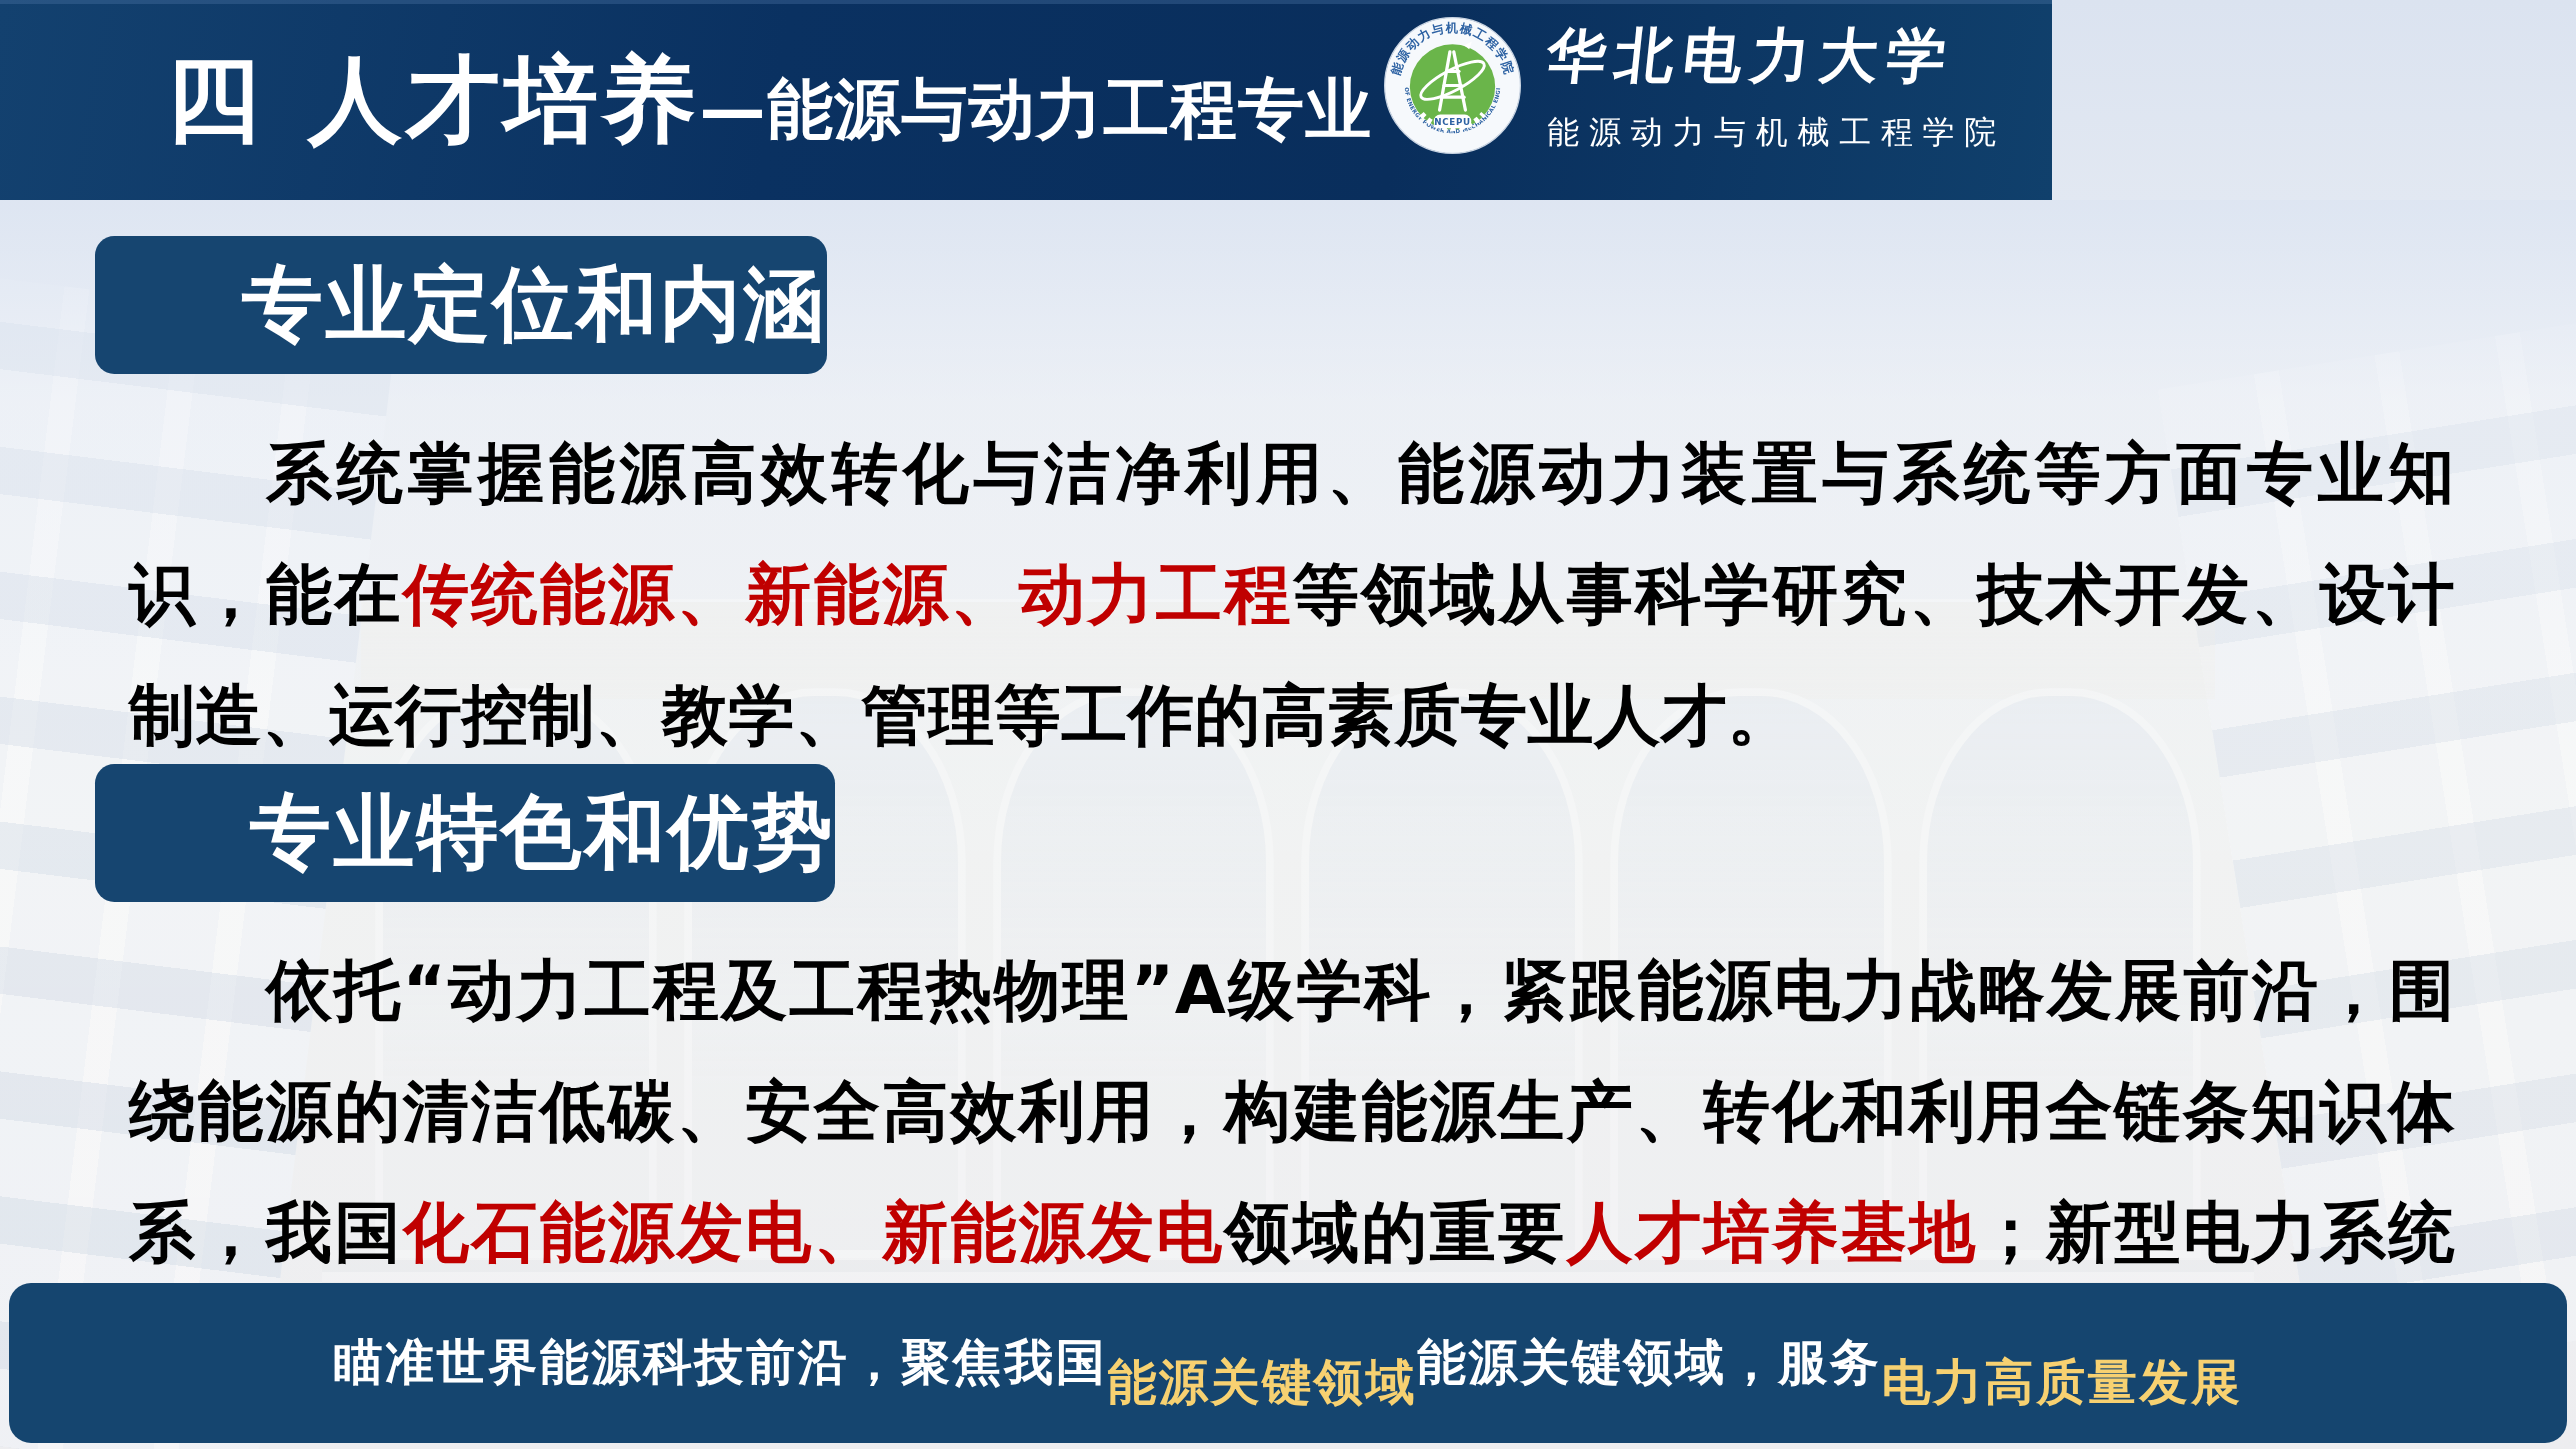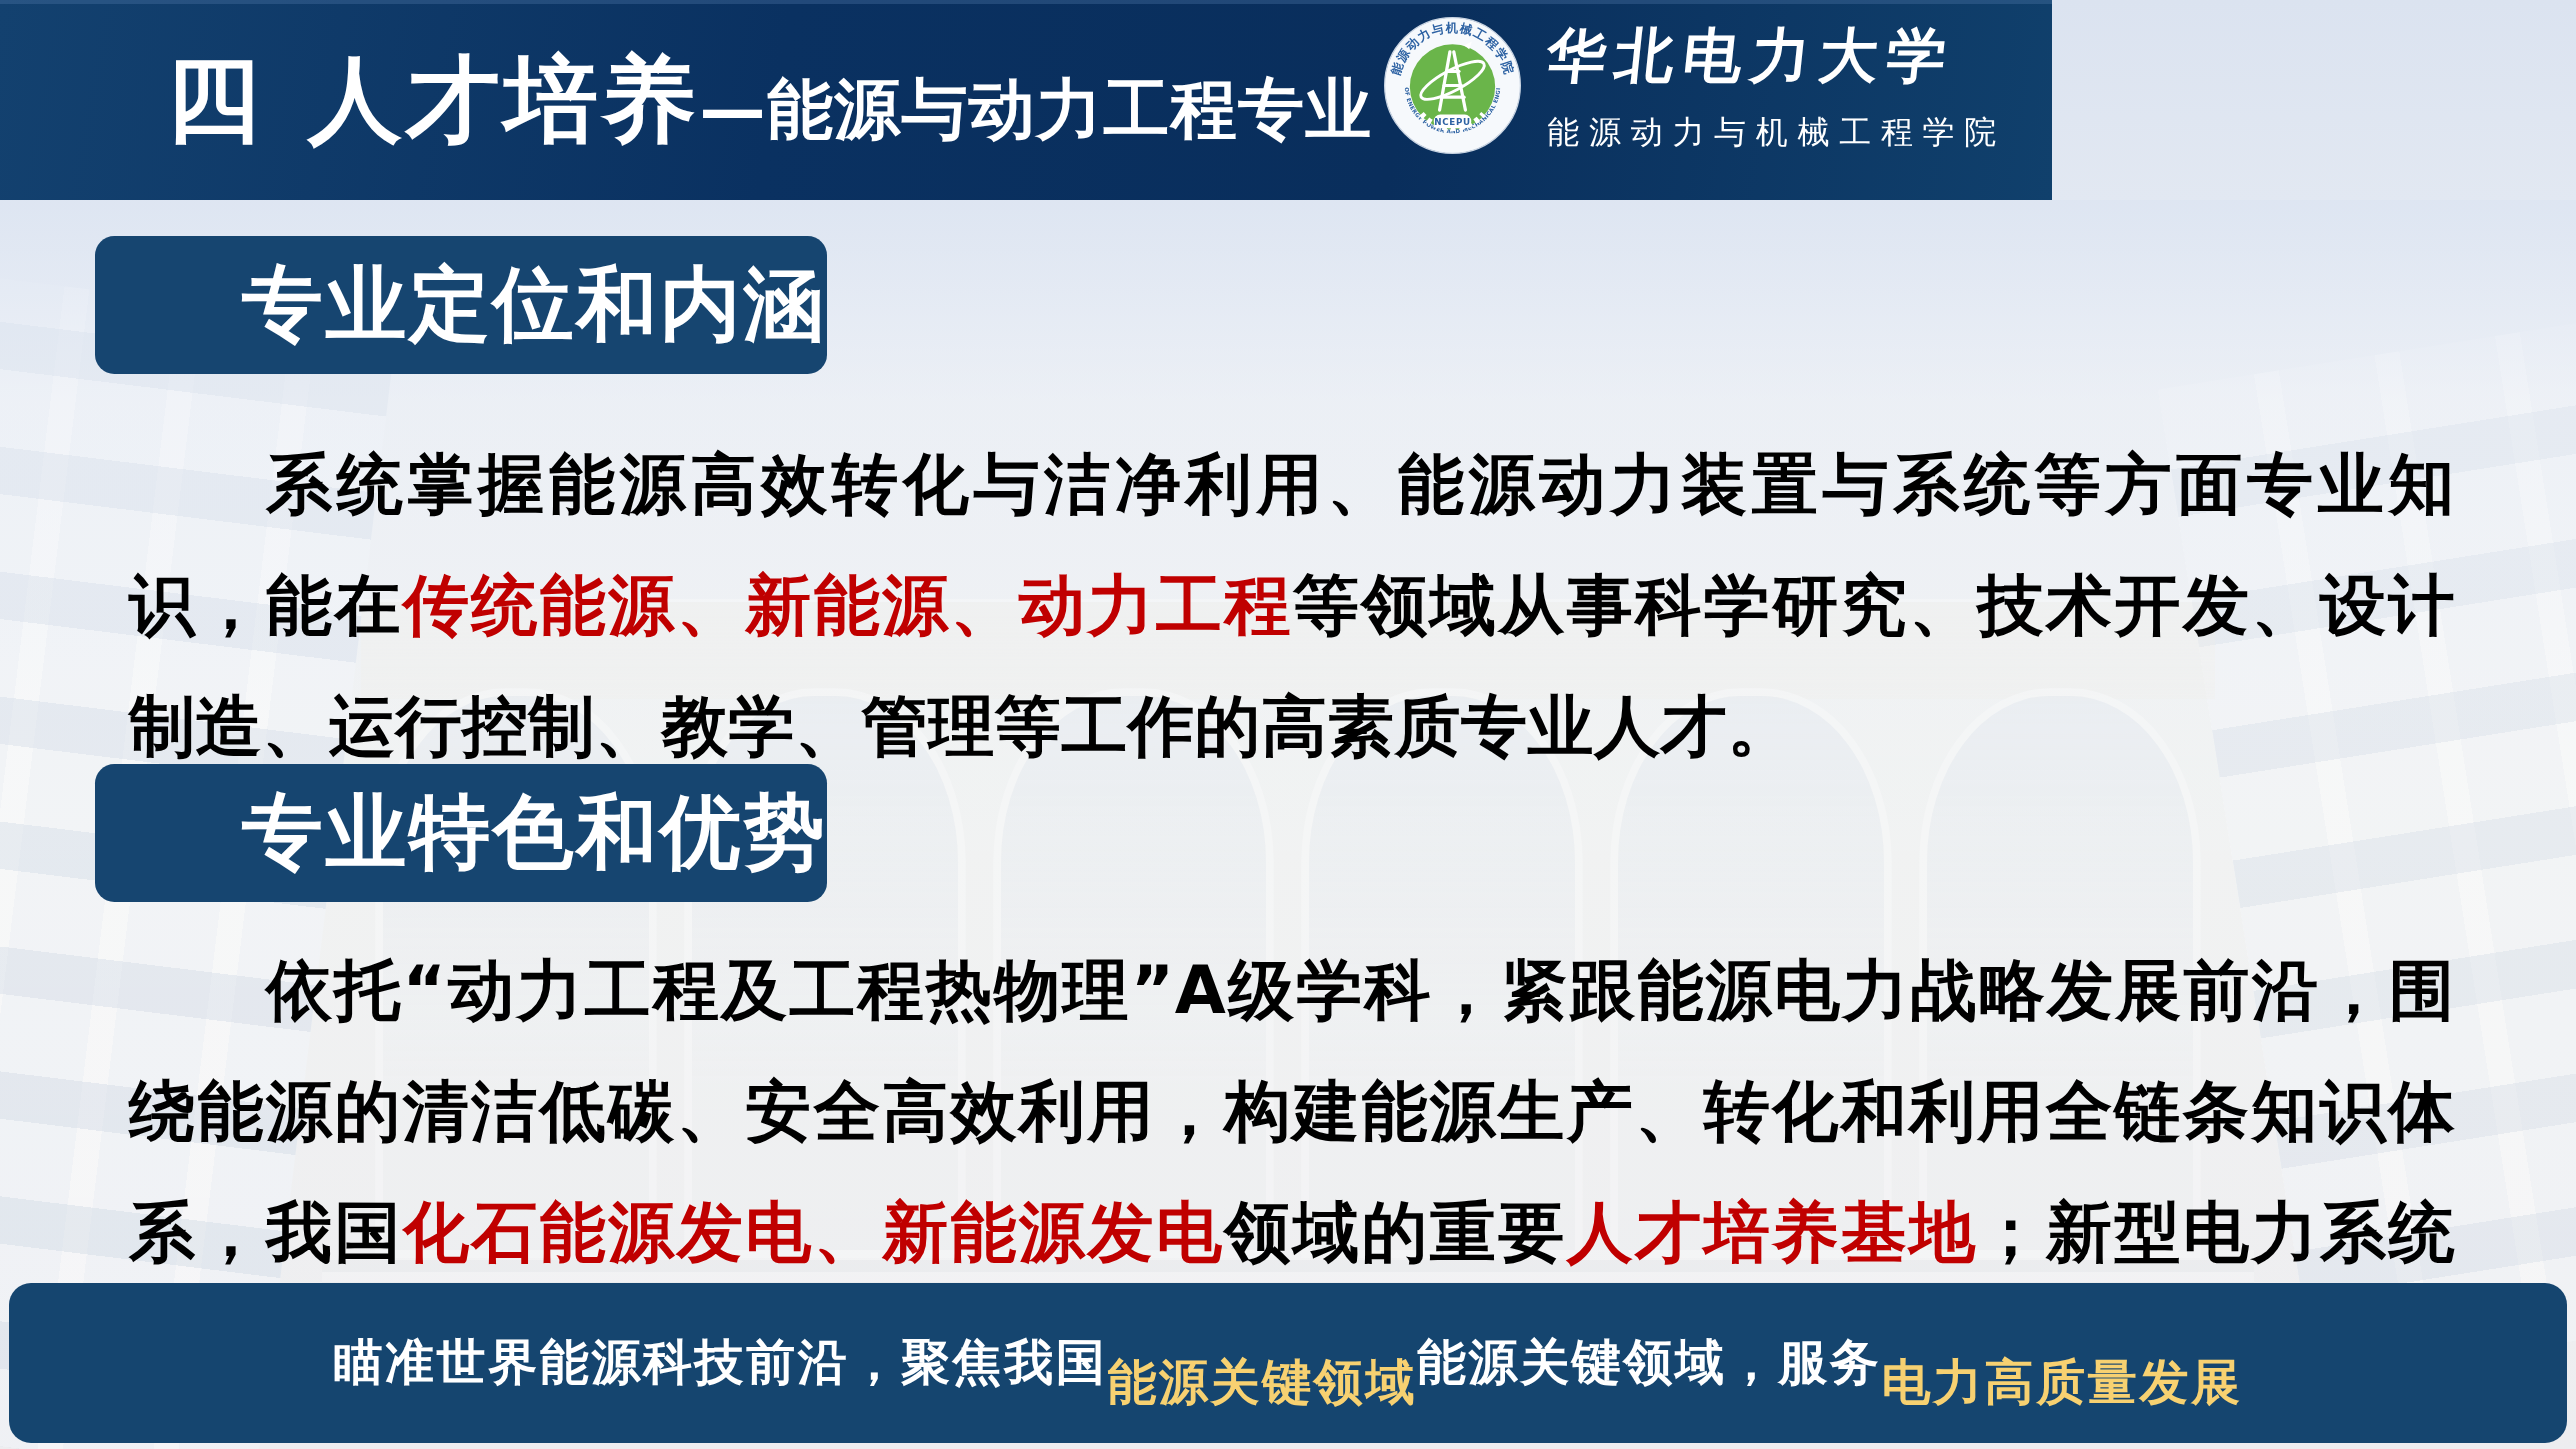--- a/index.html
+++ b/index.html
@@ -49,26 +49,26 @@
   .uni-name{font-family:"DejaVu Serif","Liberation Serif",serif;font-size:59px;font-weight:700;
             letter-spacing:9px;transform:skewX(-6deg);}
   .school-name{font-family:"DejaVu Serif","Liberation Serif",serif;font-size:32px;font-weight:400;
             letter-spacing:9.7px;margin-top:14px;}
 
   
   .section-box{position:absolute;left:95px;width:732px;height:138px;background:#164570;
     border-radius:19.3px;color:#fff;font-size:81px;font-weight:700;letter-spacing:2.6px;
     display:flex;align-items:center;justify-content:flex-end;}
   .box1{top:236px;}
-  .box2{top:764px;}
+  .box2{top:764px;padding-left:8px;}
 
   
   .para{position:absolute;left:129px;width:2326px;margin:0;font-size:66px;font-weight:700;
     line-height:121px;color:#000;text-align:justify;text-indent:137px;letter-spacing:0.6px;}
-  .para1{top:424px;}
+  .para1{top:413px;}
   .para2{top:930px;}
   .seg-black{color:#000000;}
   .seg-red{color:#c00000;}
   .seg-white{color:#ffffff;}
   .seg-yellow{color:#f7d171;margin-top:40px;}
 
   
   .footer-bar{position:absolute;left:9px;right:9px;top:1283px;height:160px;background:#15456f;
     border-radius:22px;display:flex;align-items:center;justify-content:center;white-space:nowrap;
     font-size:49px;font-weight:700;letter-spacing:2.6px;}

